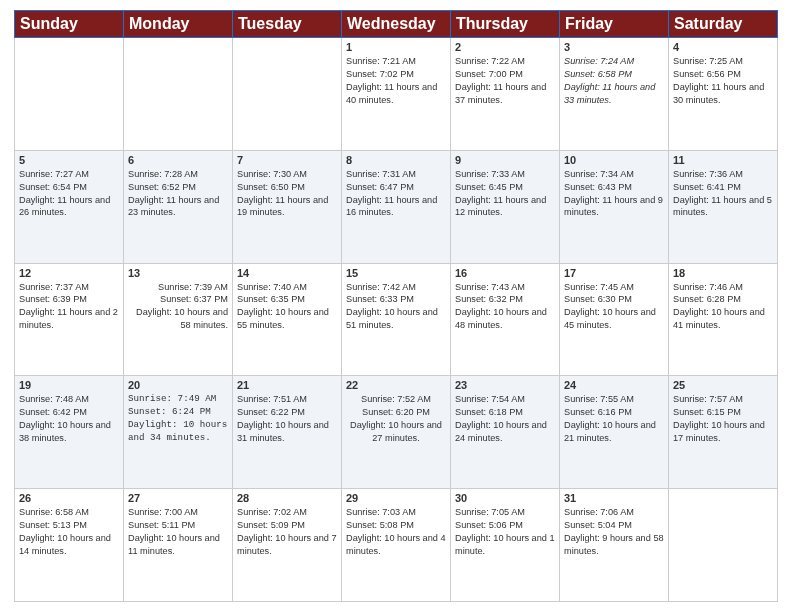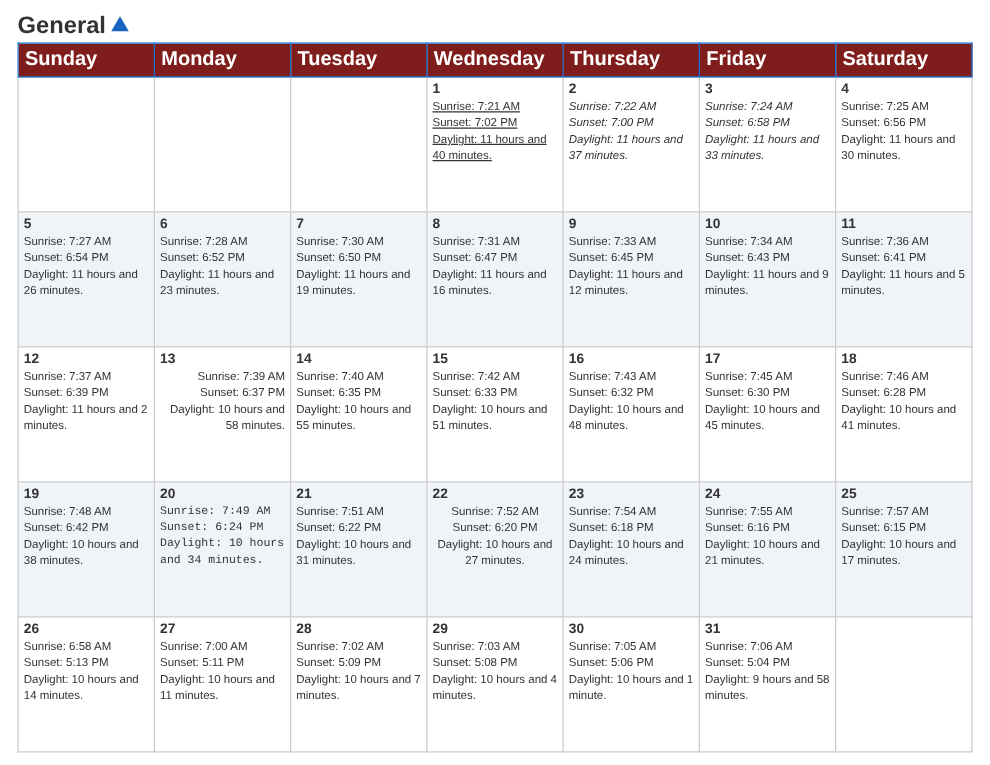--- a/index.html
+++ b/index.html
@@ -82,62 +82,47 @@
       background: #f9f9f9;
     }
     
     .row-even td { background: #f0f4f8; }
     .row-odd td { background: #ffffff; }
   </style>
 </head>
 <body>
 
 <div class="page">
-  <div class="header">
-    <div class="logo">
-      <div style="display:flex;align-items:center;">
-        <span class="logo-general" style="font-size:19px;font-weight:bold;color:#333;">General</span>
-        <svg width="18" height="18" viewBox="0 0 18 18" style="margin-left:2px;margin-top:-2px;">
-          <polygon points="2,14 9,2 16,14" fill="#1565c0"></polygon>
-        </svg>
-      </div>
-      <span class="logo-blue" style="font-size:19px;font-weight:bold;color:#1565c0;margin-top:-4px;"></span>
-    </div>
-    <div class="title-block">
-      <div class="month-title"></div>
-      <div class="subtitle"></div>
-    </div>
-  </div>
 
   <table class="calendar">
     <thead>
       <tr>
       <th>Sunday</th>
           <th>Monday</th>
           <th>Tuesday</th>
           <th>Wednesday</th>
           <th>Thursday</th>
           <th>Friday</th>
           <th>Saturday</th>
         </tr>
     </thead>
     <tbody id="calendar-body">
     <tr class="row-odd">
           <td class="empty-cell"></td>
           <td class="empty-cell"></td>
           <td class="empty-cell"></td>
           <td>
             <div class="day-num">1</div>
-            <div class="day-info" style="white-space: pre-line; text-decoration: underline;">Sunrise: 7:21 AM
+            <div class="day-info" style="white-space: pre-line;">Sunrise: 7:21 AM
 Sunset: 7:02 PM
 Daylight: 11 hours and 40 minutes.</div>
           </td>
           <td>
             <div class="day-num">2</div>
-            <div class="day-info" style="white-space: pre-line; font-style: italic;">Sunrise: 7:22 AM
+            <div class="day-info" style="white-space: pre-line;">Sunrise: 7:22 AM
 Sunset: 7:00 PM
 Daylight: 11 hours and 37 minutes.</div>
           </td>
           <td>
             <div class="day-num">3</div>
             <div class="day-info" style="white-space: pre-line; font-style: italic;">Sunrise: 7:24 AM
 Sunset: 6:58 PM
 Daylight: 11 hours and 33 minutes.</div>
           </td>
           <td>

